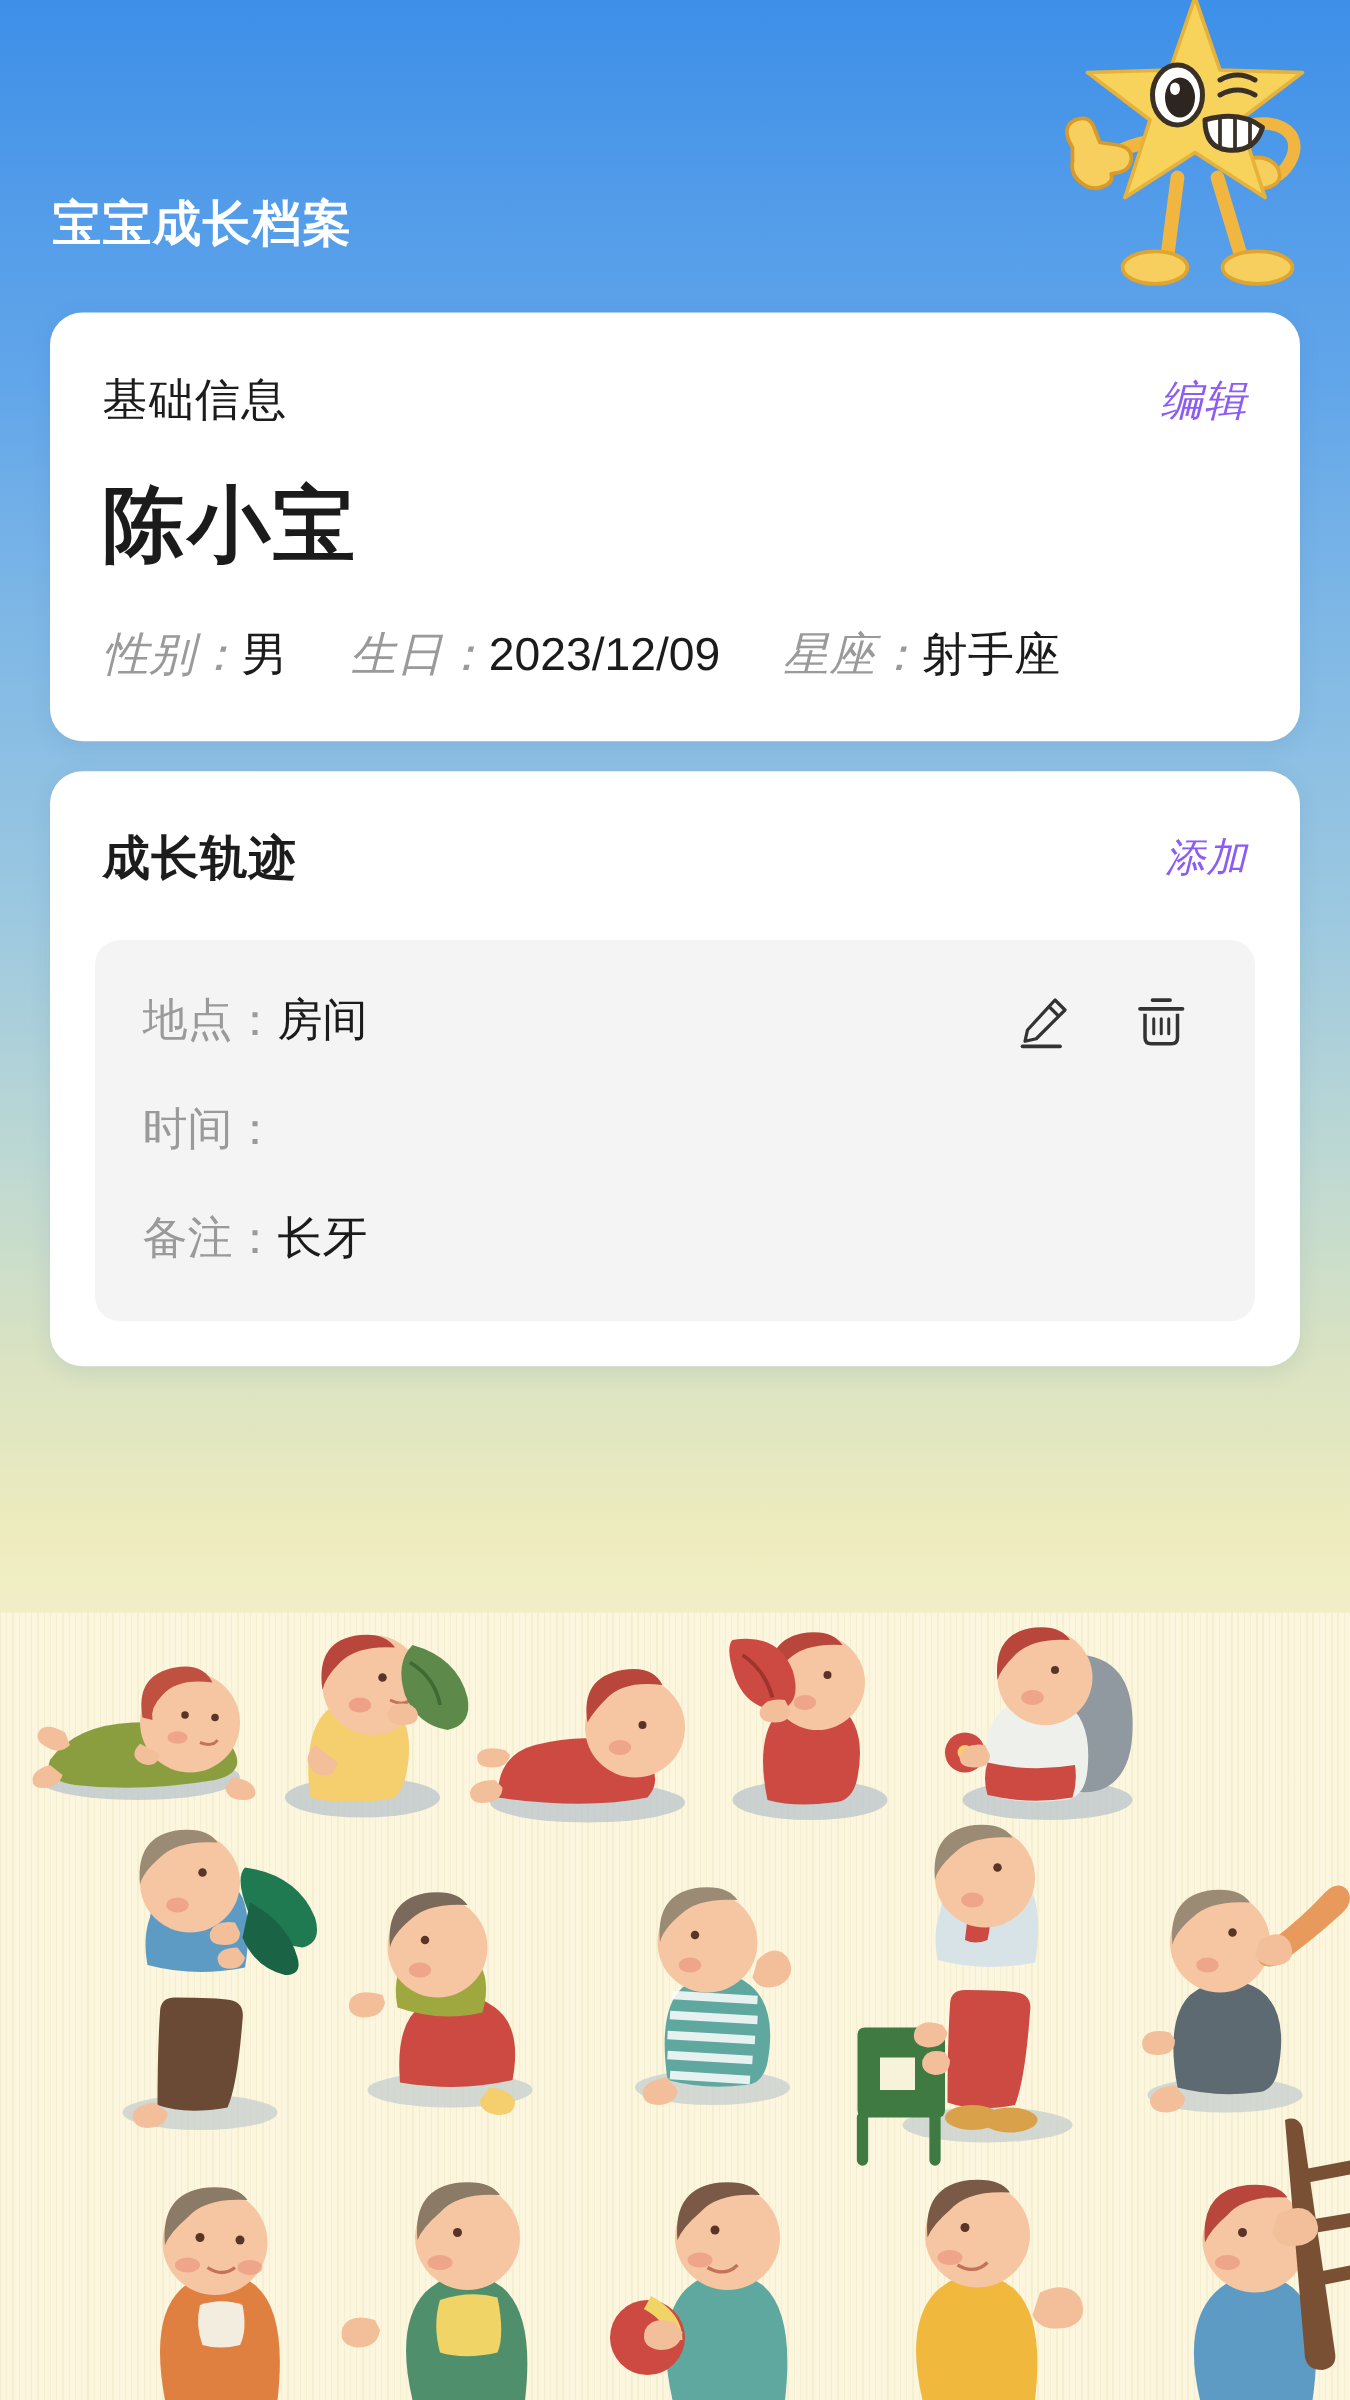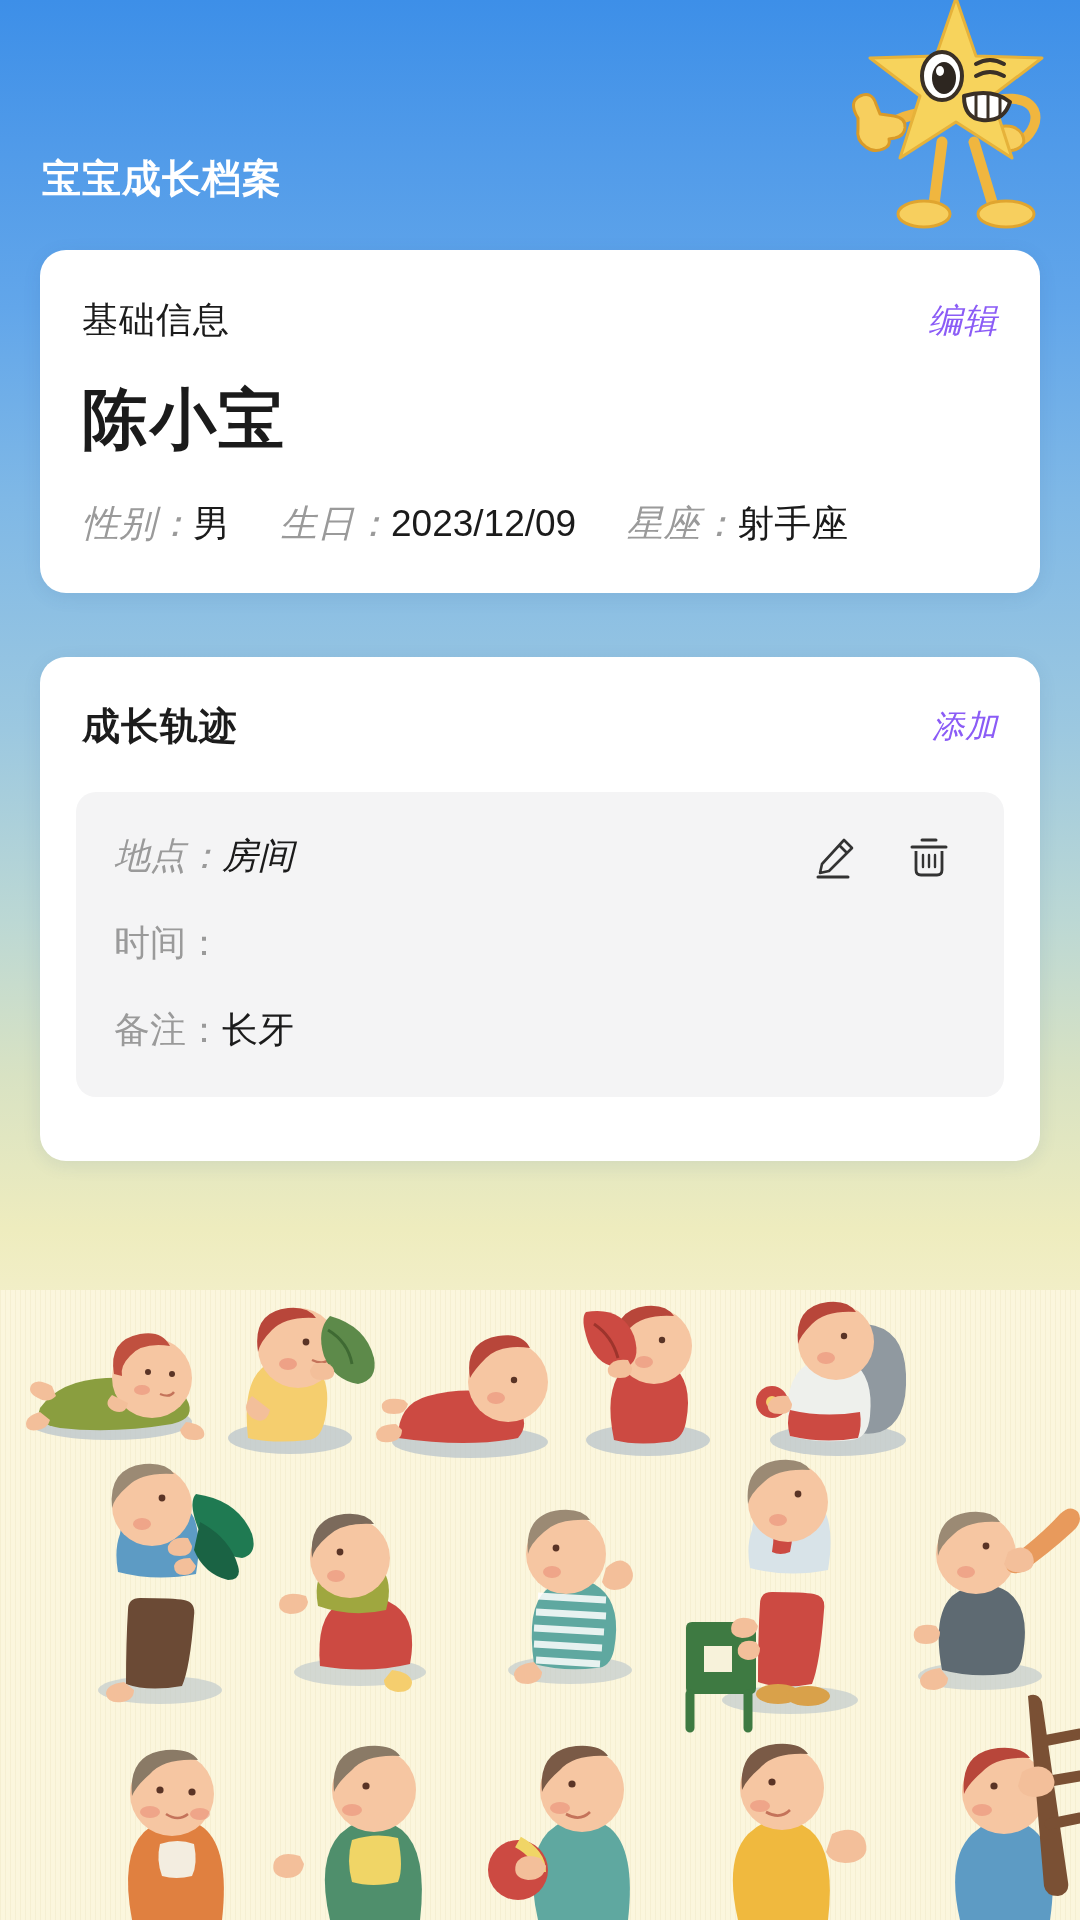--- a/index.html
+++ b/index.html
@@ -78,22 +78,22 @@
     border-radius: 26px;
     box-shadow: 0 4px 18px rgba(40,80,140,.10);
   }
 
   .card--basic {
     margin-top: 10px;
     padding: 46px 42px 44px 42px;
   }
 
   .card--growth {
-    margin-top: 64px;
-    padding: 44px 36px 64px 36px;
+    margin-top: 24px;
+    padding: 44px 36px 36px 36px;
   }
 
   .card-head {
     display: flex;
     align-items: center;
     justify-content: space-between;
   }
 
   .card-title {
     font-size: 36px;
@@ -272,21 +272,21 @@
 
   <div class="card card--growth">
     <div class="card-head">
       <div class="card-title card-title--growth">成长轨迹</div>
       <div class="card-action card-action--add">添加</div>
     </div>
 
     <div class="entry">
 
       <div class="entry-row entry-row--first">
-        <div style="display:flex;font-style:italic;">
+        <div style="display:flex;">
           <span class="entry-label">地点：</span>
           <span class="entry-value">房间</span>
         </div>
 
         <div class="entry-actions">
           <div class="icon-btn">
             <svg width="46" height="46" viewBox="0 0 46 46" fill="none">
               <path d="M32 6 L40 14 L17 37 L8 39 L10 30 Z" stroke="#333333" stroke-width="2.6" stroke-linejoin="round" fill="none"></path>
               <path d="M27 11 L35 19" stroke="#333333" stroke-width="2.6"></path>
               <path d="M6 43 L36 43" stroke="#333333" stroke-width="3" stroke-linecap="round"></path>

